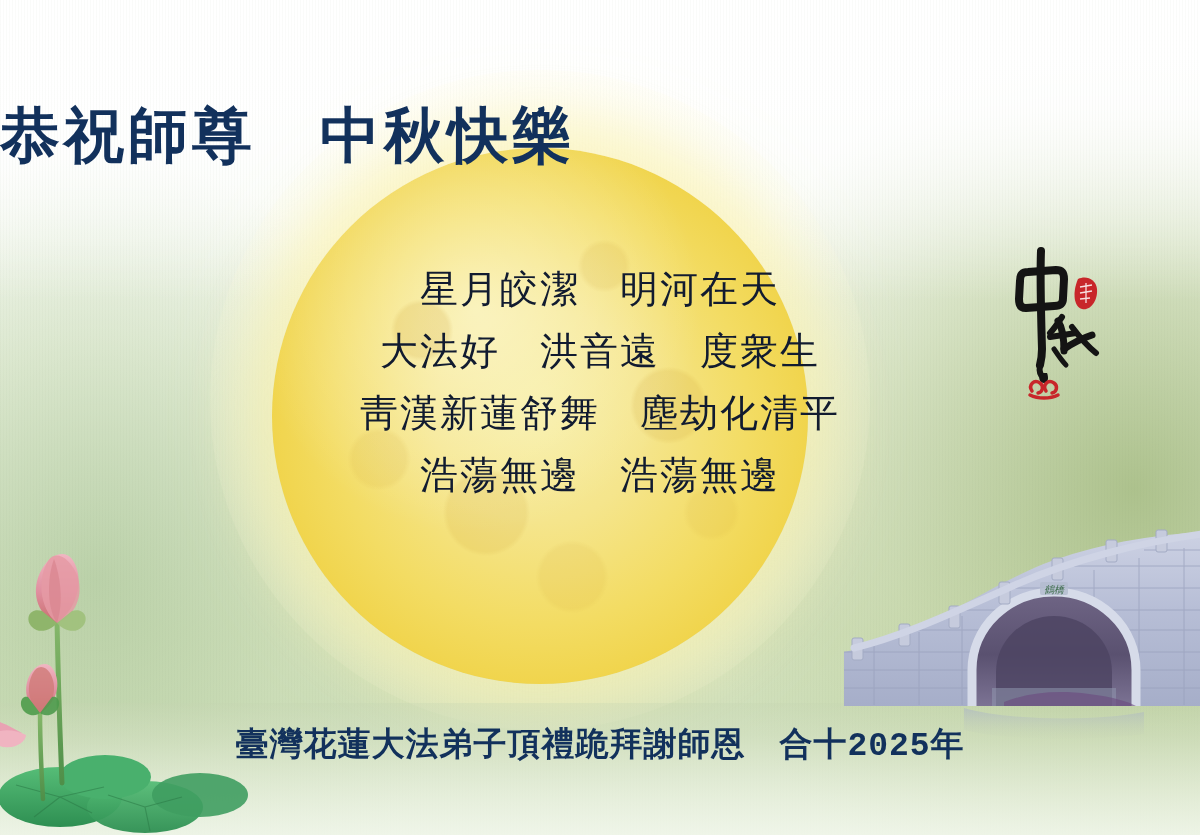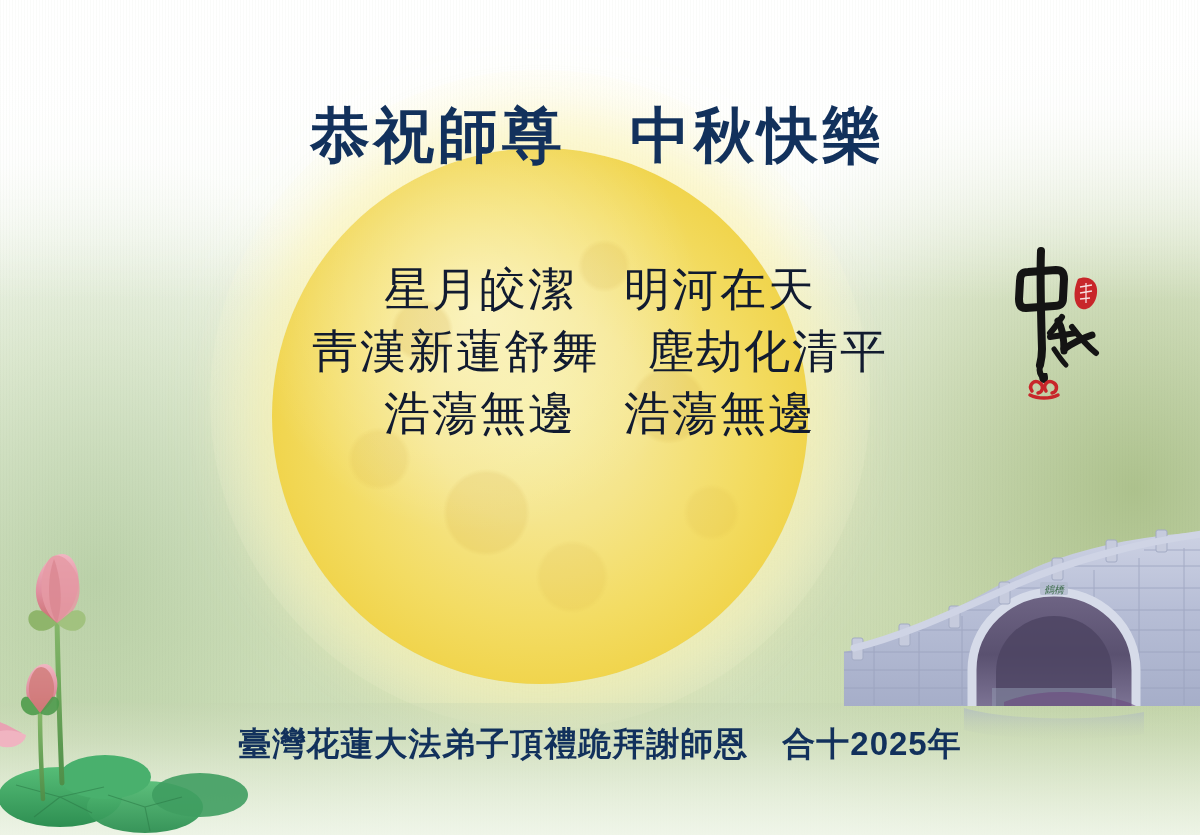--- a/index.html
+++ b/index.html
@@ -141,55 +141,54 @@
   .seal-wrap {
     position: absolute;
     left: 1000px; top: 245px;
     width: 120px; height: 155px;
   }
 
   
   .heading {
     position: absolute;
     left: 0; right: 4px; top: 96px;
-    text-align: center;
     color: #12315c;
     font-size: 60px;
     font-weight: bold;
     letter-spacing: 4px;
     white-space: pre;
     font-family: "DejaVu Sans", "Liberation Sans", sans-serif;
   }
   .heading .gap { display: inline-block; width: 64px; }
 
   .poem {
     position: absolute;
     left: 0; right: 0; top: 258px;
     text-align: center;
     color: #111b30;
   }
   .poem-line {
-    font-size: 46px;
+    font-size: 38px;
     line-height: 62px;
     letter-spacing: 2px;
     white-space: pre;
     font-family: "DejaVu Sans", "Liberation Sans", sans-serif;
     font-weight: 500;
   }
 
   .signature {
     position: absolute;
     left: 0; right: 0; top: 722px;
     text-align: center;
     color: #12315c;
     font-size: 33px;
     letter-spacing: 1px;
     white-space: pre;
     font-weight: bold;
-    font-family: Liberation Sans, sans-serif;
+    font-family: Liberation Mono, monospace;
   }
 </style>
 </head>
 <body>
 
 <div id="card">
 
   <div class="bg-base"></div>
   <div class="bg-green-left"></div>
   <div class="bg-green-right"></div>
@@ -369,19 +368,20 @@
         <path d="M46,146 C42,140 48,134 54,138 C58,141 57,147 52,148"></path>
         <path d="M30,150 C38,154 50,154 58,150"></path>
       </g>
     </svg>
   </div>
 
   <div class="heading"><span>恭祝師尊</span><span class="gap"></span><span>中秋快樂</span></div>
 
   <div class="poem">
     <div class="poem-line">星月皎潔　明河在天</div>
+    <div class="poem-line">大法好　洪音遠　度衆生</div>
     <div class="poem-line">靑漢新蓮舒舞　塵劫化清平</div>
     <div class="poem-line">浩蕩無邊　浩蕩無邊</div>
   </div>
 
   <div class="signature">臺灣花蓮大法弟子頂禮跪拜謝師恩　合十2025年</div>
 
 </div>
 
 </body></html>

